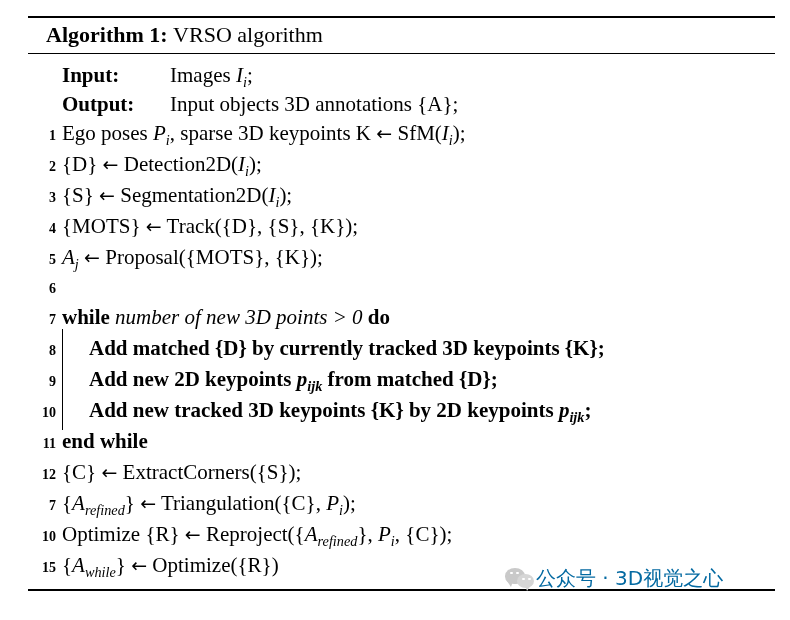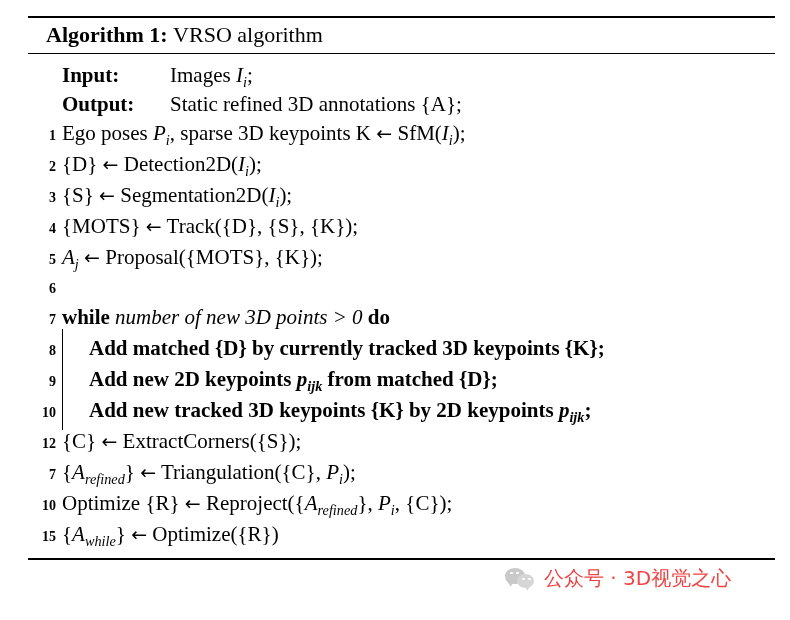--- a/index.html
+++ b/index.html
@@ -126,22 +126,22 @@
     font-size: 19px;
   }
 
   
   .watermark {
     position: absolute;
     left: 505px;
     top: 565px;
     display: flex;
     align-items: center;
-    gap: 9px;
-    color: #ef4444;
+    gap: 1px;
+    color: #0369a1;
     font-size: 20px;
     font-family: "DejaVu Sans", sans-serif;
     white-space: nowrap;
     user-select: none;
   }
   .wechat-logo {
     width: 30px;
     height: 24px;
     position: relative;
     display: inline-block;
@@ -204,21 +204,21 @@
 
   <div class="body-lines">
 
     <div class="line">
       <span class="lineno io-label"></span>
       <span class="content"><span class="io-key">Input:</span><span>Images <i class="math">I</i><sub class="sb">i</sub><span>;</span></span></span>
     </div>
 
     <div class="line">
       <span class="lineno io-label"></span>
-      <span class="content"><span class="io-key">Output:</span><span>Static refined 3D annotations {A};</span></span>
+      <span class="content"><span class="io-key">Output:</span><span>Input objects 3D annotations {A};</span></span>
     </div>
 
     <div class="line">
       <span class="lineno">1</span>
       <span class="content"><span>Ego poses </span><i class="math">P</i><sub class="sb">i</sub><span>, sparse 3D keypoints K </span><span class="arrow">←</span><span> SfM(</span><i class="math">I</i><sub class="sb">i</sub><span>);</span></span>
     </div>
 
     <div class="line">
       <span class="lineno">2</span>
       <span class="content"><span>{D} </span><span class="arrow">←</span><span> Detection2D(</span><i class="math">I</i><sub class="sb">i</sub><span>);</span></span>
@@ -256,20 +256,24 @@
     <div class="line loopbody">
       <span class="lineno">9</span>
       <span class="content"><span class="indent-wrap"><span>Add new 2D keypoints </span><i class="math">p</i><sub class="sb">ijk</sub><span> from matched {D};</span></span></span>
     </div>
 
     <div class="line loopbody">
       <span class="lineno">10</span>
       <span class="content"><span class="indent-wrap"><span>Add new tracked 3D keypoints {K} by 2D keypoints </span><i class="math">p</i><sub class="sb">ijk</sub><span>;</span></span></span>
     </div>
 
+    <div class="line">
+      <span class="lineno">11</span>
+      <span class="content"><span class="kw">end while</span></span>
+    </div>
 
     <div class="line">
       <span class="lineno">12</span>
       <span class="content"><span>{C} </span><span class="arrow">←</span><span> ExtractCorners({S});</span></span>
     </div>
 
     <div class="line">
       <span class="lineno">7</span>
       <span class="content"><span>{</span><i class="math">A</i><sub class="sb">refined</sub><span>}</span>&nbsp;<span class="arrow">←</span><span> Triangulation({C}, </span><i class="math">P</i><sub class="sb">i</sub><span>);</span></span>
     </div>

